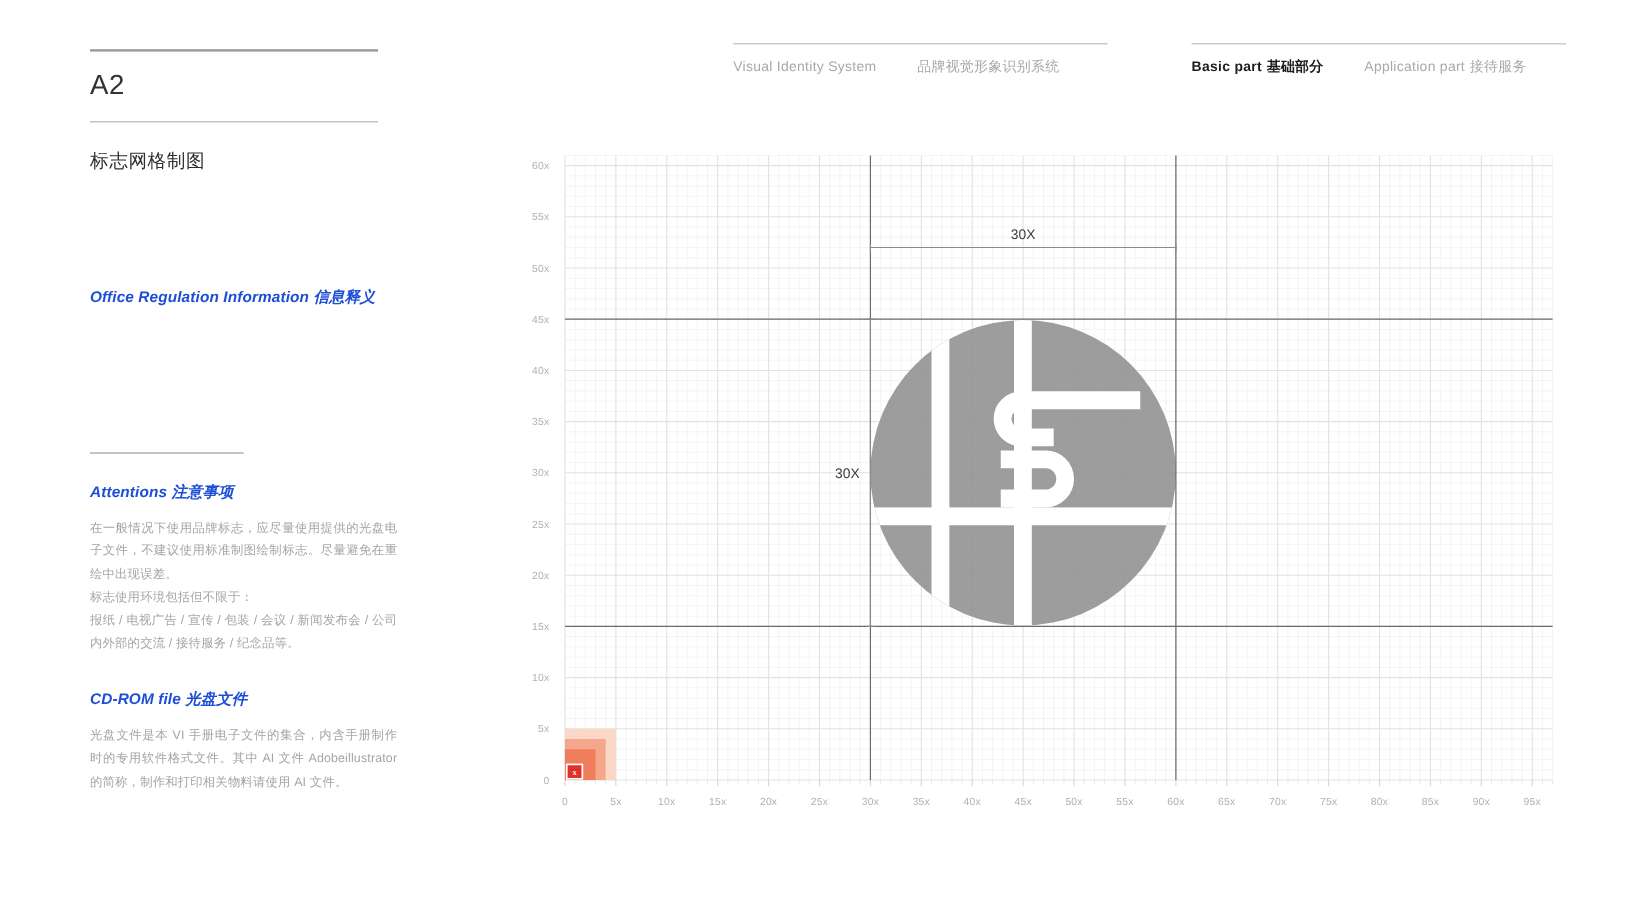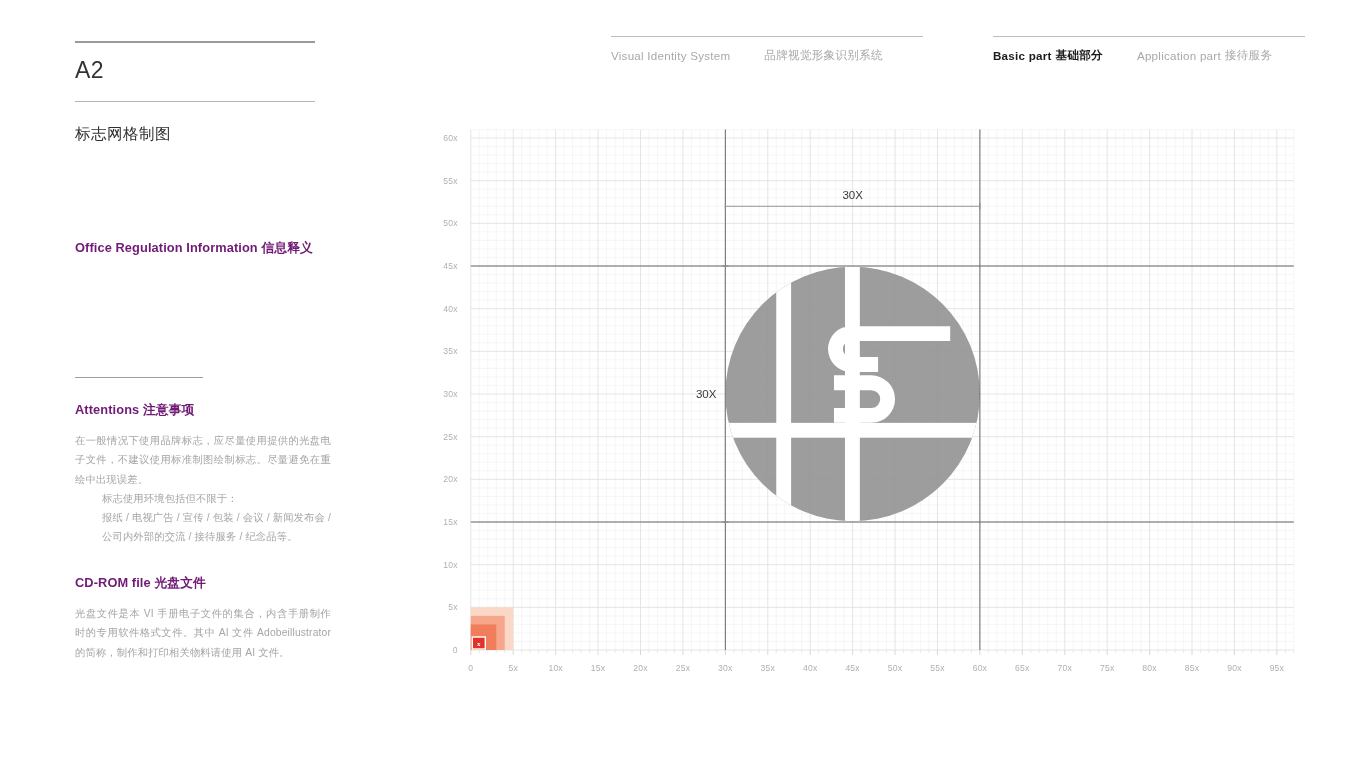--- a/index.html
+++ b/index.html
@@ -66,34 +66,35 @@
   }
 
   .block {
     position: absolute;
     left: 0;
     width: 256px;
   }
   .block-head {
     font-size: 12.8px;
     font-weight: 700;
-    color: #701a75;
+    color: #1d4ed8;
     letter-spacing: 0.1px;
     margin: 0 0 12px 0;
     white-space: nowrap;
+    font-style: italic;
   }
   .block-body {
     font-size: 10.3px;
     line-height: 19.3px;
     color: #a5a5a5;
     letter-spacing: 0.15px;
     margin: 0;
     text-align: justify;
   }
-  .block-body + .block-body { margin-top: 0; margin-left: 27px; }
+  .block-body + .block-body { margin-top: 0; }
 
   #block-office { top: 240px; }
   #block-attentions { top: 402px; }
   #block-cdrom { top: 575px; }
 
   .rule-divider {
     position: absolute;
     left: 0;
     top: 377px;
     width: 128px;

